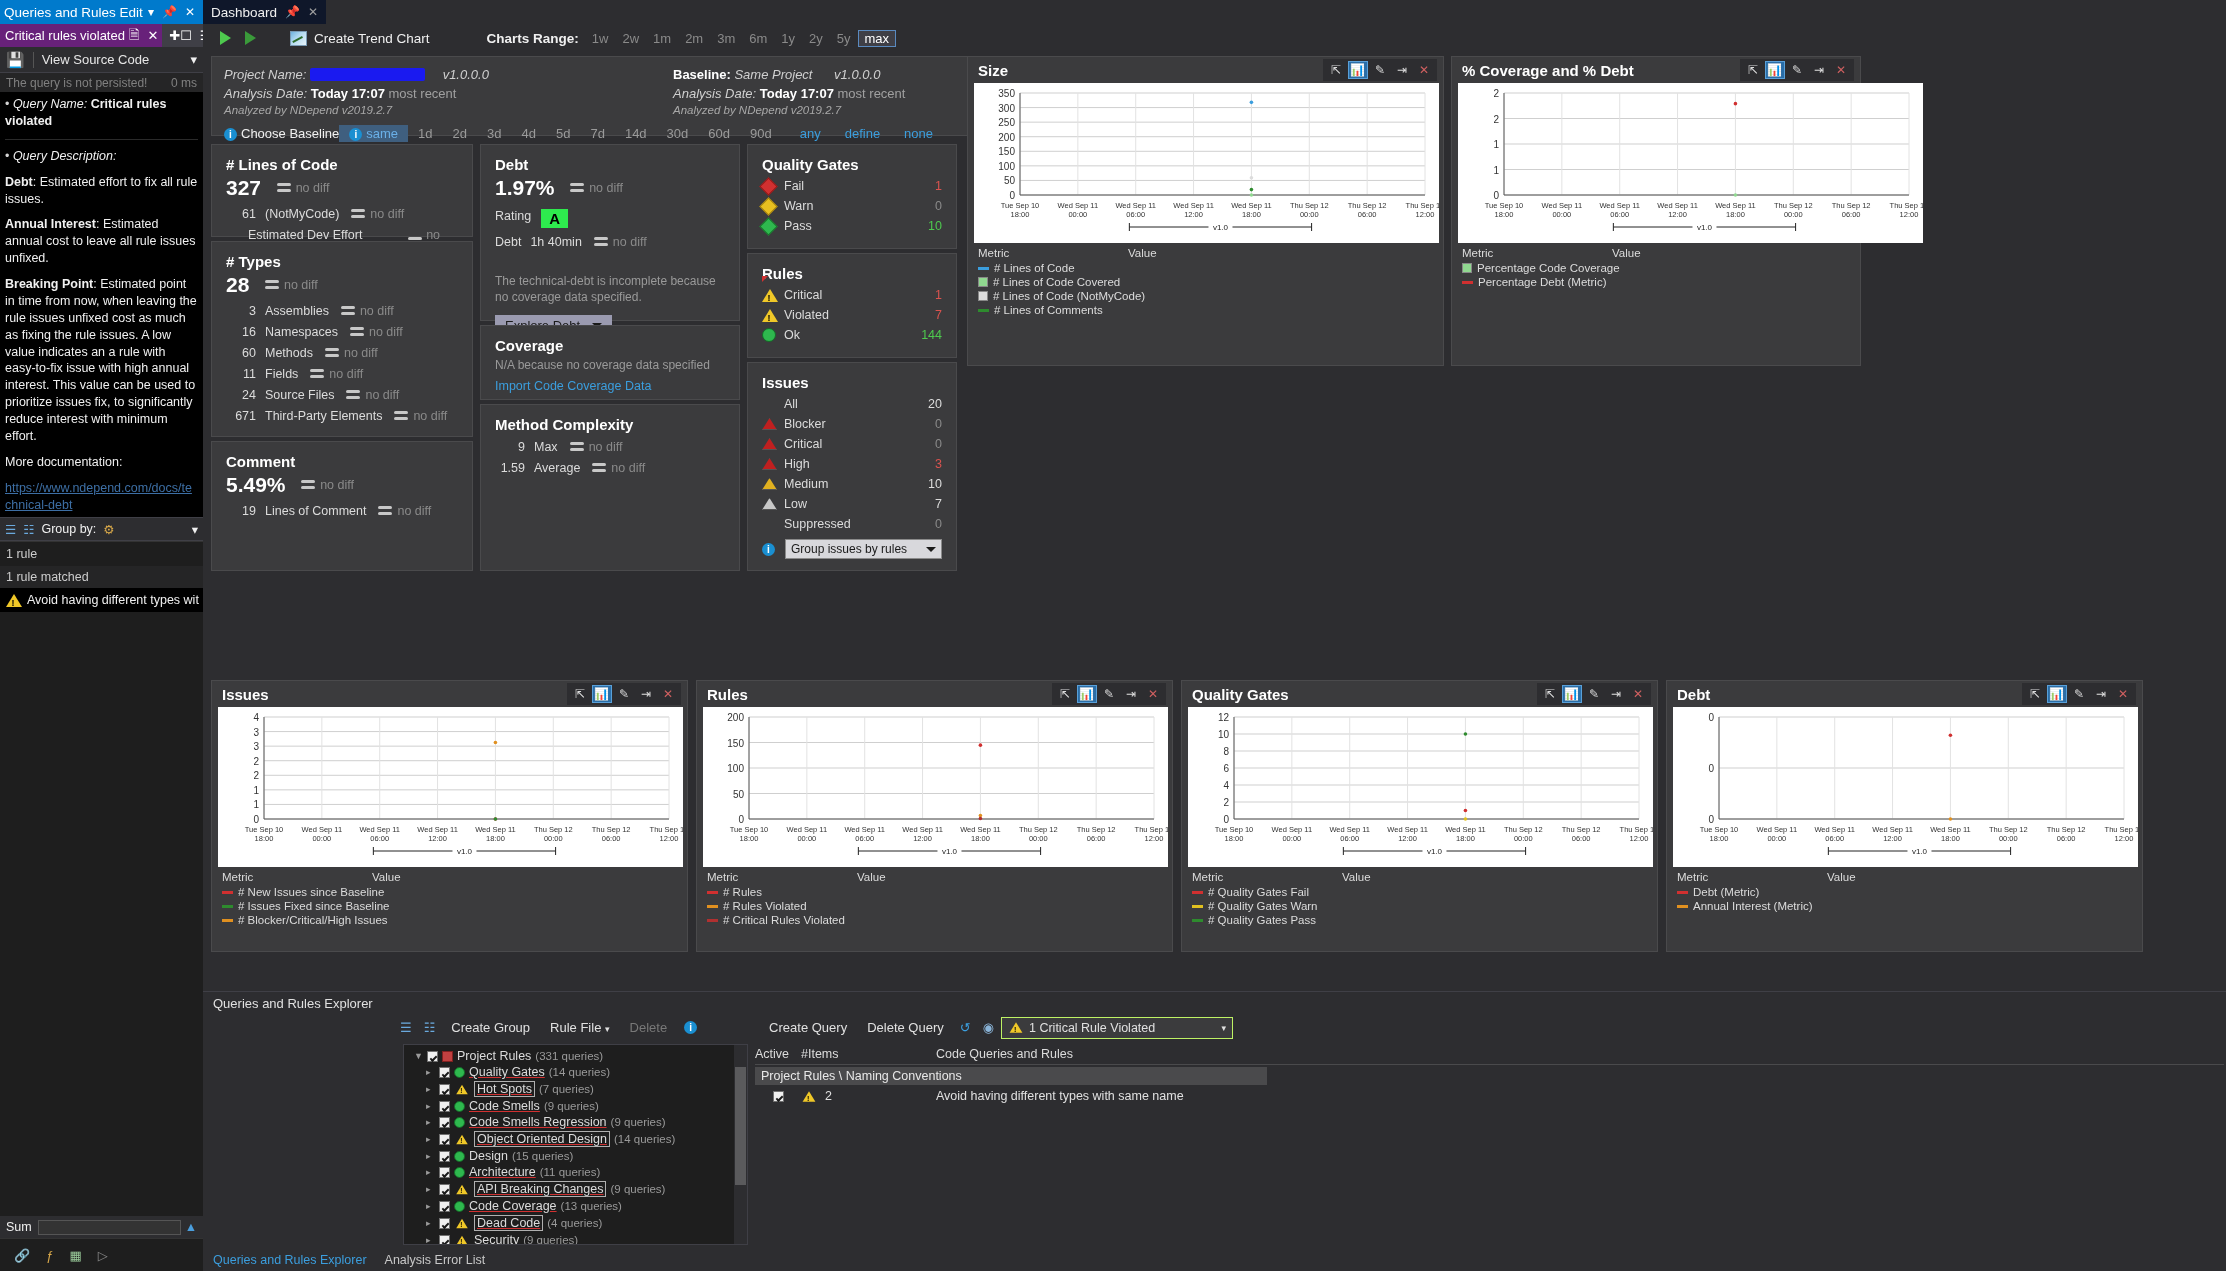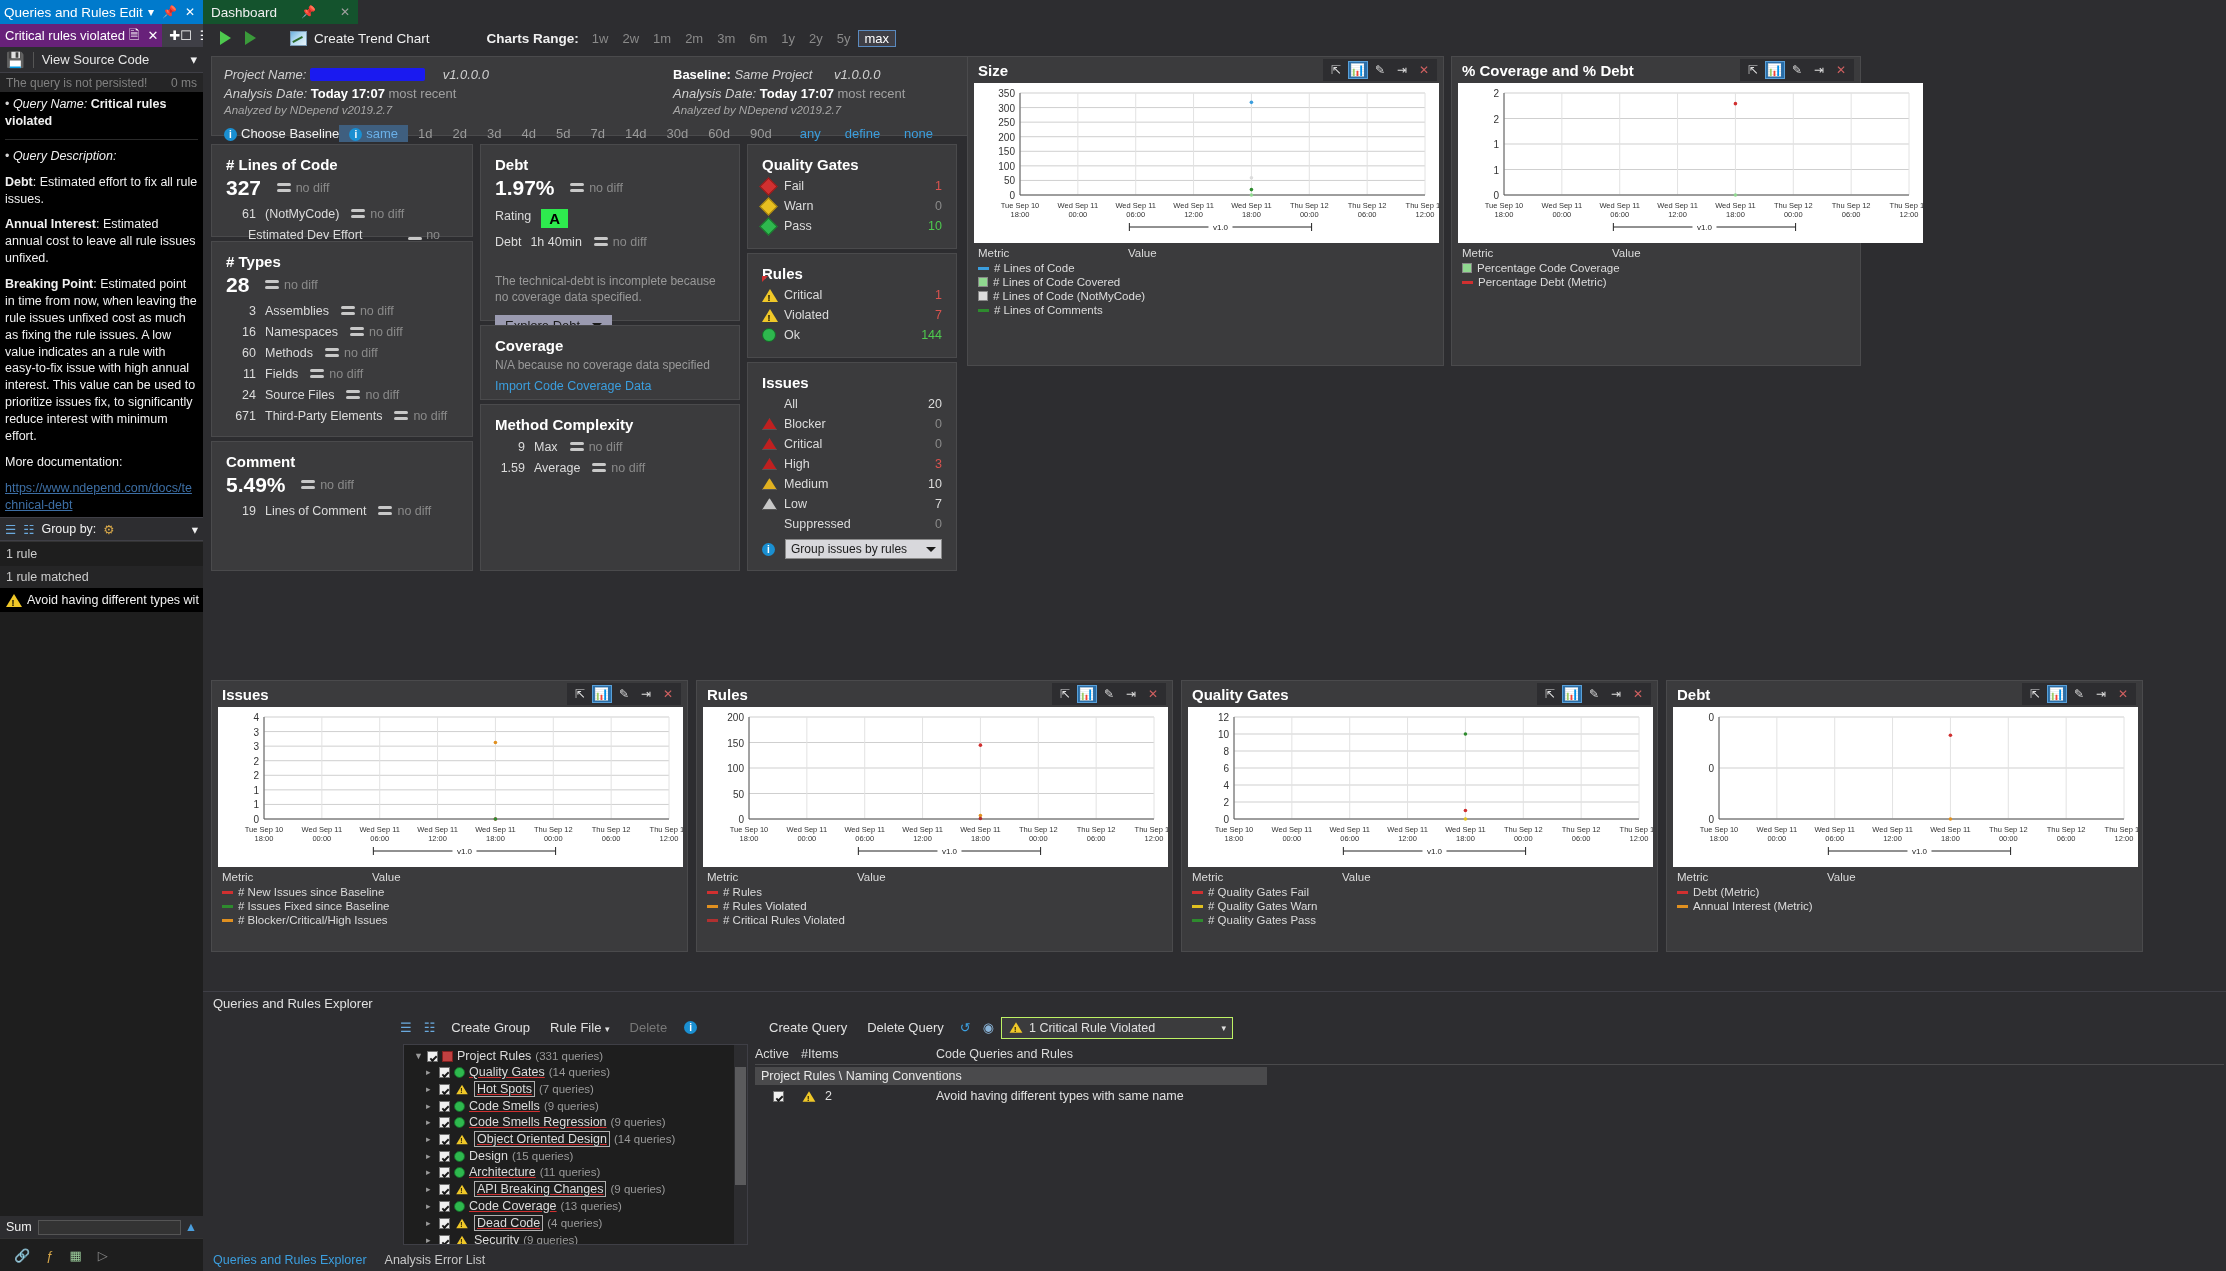--- a/index.html
+++ b/index.html
@@ -58,21 +58,21 @@
   .matched-row { background:#000; padding:5px 6px; font-size:12.5px; display:flex; align-items:center; gap:5px; white-space:nowrap; overflow:hidden; }
 
   .sum-bar { position:absolute; left:0; bottom:33px; width:203px; height:22px; background:#2d2d30; display:flex; align-items:center; padding:0 6px; font-size:12.5px; }
   .sum-input { flex:1; height:15px; background:#333; border:1px solid #555; margin-left:6px; }
   .bottom-icons { position:absolute; left:0; bottom:0; width:203px; height:33px; background:#1e1e1e; display:flex; align-items:center; gap:16px; padding:0 14px; border-top:1px solid #333; }
 
   
   #right-area { left:203px; top:0; width:2023px; height:1271px; background:#2d2d30; }
 
   .dash-tabstrip { height:24px; background:#2d2d30; display:flex; align-items:center; }
-  .dash-tab { background:#14532d; color:#f0f0f0; height:24px; display:flex; align-items:center; padding:0 8px; gap:24px; font-size:13.5px; }
+  .dash-tab { background:#0f172a; color:#f0f0f0; height:24px; display:flex; align-items:center; padding:0 8px; gap:8px; font-size:13.5px; }
   .dash-tab .ic { color:#a0a0a0; font-size:12px; }
 
   .dash-toolbar { height:28px; background:#2d2d30; display:flex; align-items:center; padding:0 10px; gap:0; font-size:13.5px; }
   .tb-btn { padding:0 7px; display:flex; align-items:center; height:24px; cursor:pointer; }
   .tri-green { width:0;height:0;border-left:11px solid #4ec94e;border-top:7px solid transparent;border-bottom:7px solid transparent; }
   .trendicon { width:17px;height:15px;background:linear-gradient(135deg,#6fb3e0 0%,#b0d8f0 40%,#e8f4fb 100%);border:1px solid #7a9bb5;position:relative; }
   .trendicon:after{content:"";position:absolute;left:2px;bottom:2px;width:11px;height:1.5px;background:#2a6b2a;transform:rotate(-28deg);transform-origin:left bottom;}
   .ct-label { margin-left:7px; }
   .charts-range-lbl { margin-left:50px; font-weight:bold; color:#f0f0f0; }
   .range-btns { display:flex; align-items:center; gap:0; margin-left:6px; }

